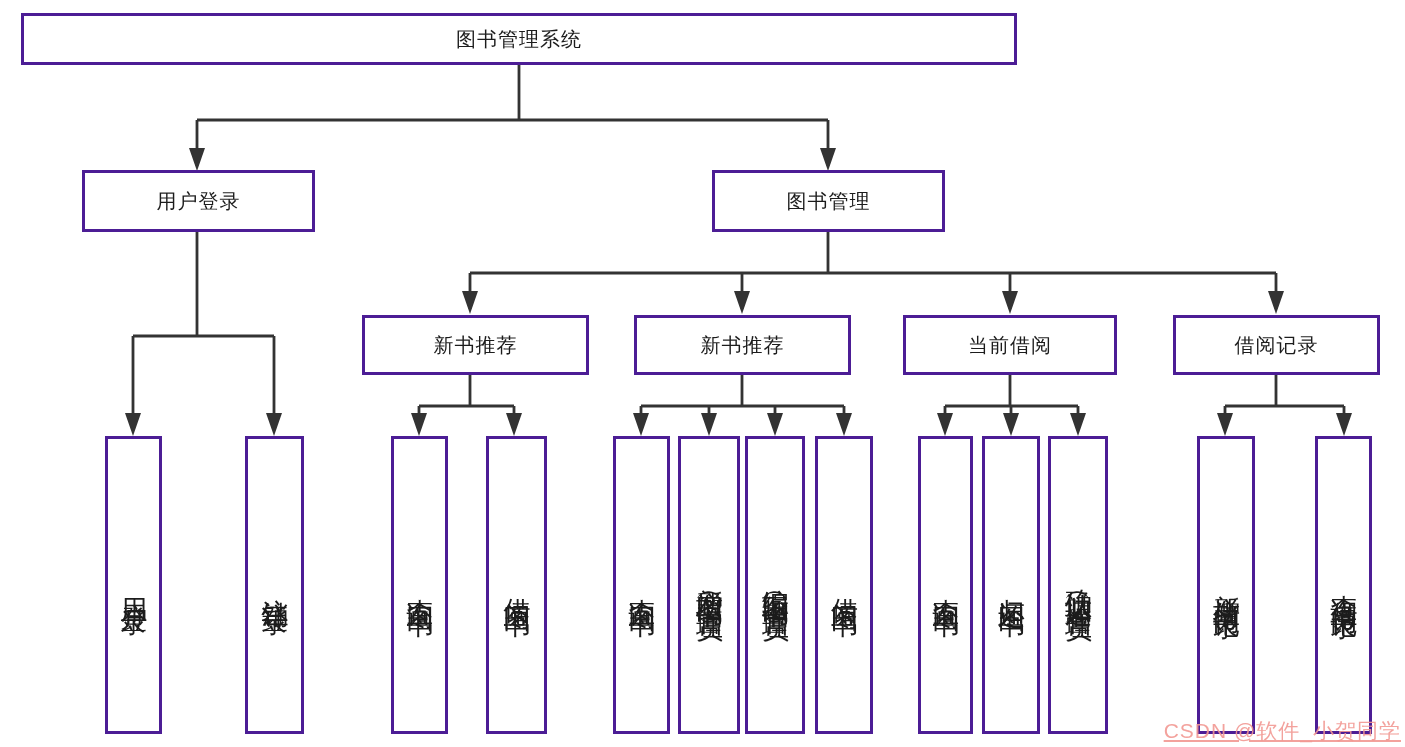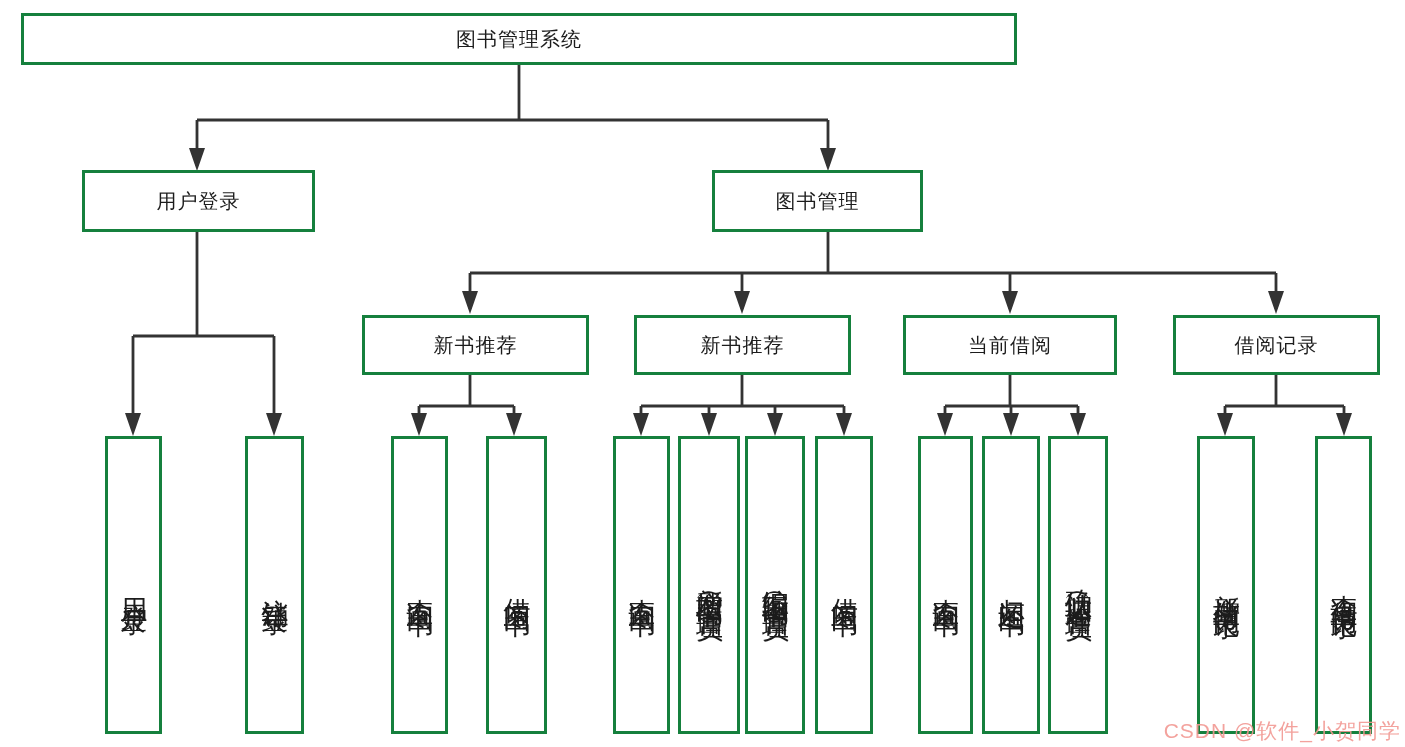--- a/index.html
+++ b/index.html
@@ -8,21 +8,21 @@
     width:1405px;height:747px;
     background:#ffffff;
     font-family:"Liberation Sans","DejaVu Sans",sans-serif;
     overflow:hidden;
   }
   .wires{position:absolute;left:0;top:0;z-index:1;}
   .node{
     position:absolute;
     box-sizing:border-box;
     background:#ffffff;
-    border:3px solid #15803d;
+    border:3px solid #4c1d95;
     display:flex;align-items:center;justify-content:center;
     color:#1c1c1c;
     z-index:2;
     text-align:center;
   }
   .node.h{font-size:20px;letter-spacing:1px;}
   .node.leaf{z-index:2;}
   .vtext{
     writing-mode:vertical-rl;
     text-orientation:mixed;
@@ -32,20 +32,21 @@
     color:#1c1c1c;
     white-space:nowrap;
   }
   .watermark{
     position:absolute;
     right:4px;bottom:2px;
     font-size:21px;
     color:rgba(242,152,146,0.9);
     z-index:5;
     letter-spacing:1px;
+    text-decoration:underline;
   }
 </style>
 </head>
 <body>
 
 <div class="canvas">
 
   <svg class="wires" width="1405" height="747" viewBox="0 0 1405 747">
     <path fill="none" stroke="#333333" stroke-width="2.8" d="
       M519,65 V120 M197,120 H828 M197,120 V166 M828,120 V166
@@ -74,21 +75,21 @@
       <polygon points="1003,413 1019,413 1011,436"></polygon>
       <polygon points="1070,413 1086,413 1078,436"></polygon>
       <polygon points="1217,413 1233,413 1225,436"></polygon>
       <polygon points="1336,413 1352,413 1344,436"></polygon>
     </g>
   </svg>
 
   <div class="node h" style="left:21px;top:13px;width:996px;height:52px">图书管理系统</div>
 
   <div class="node h" style="left:82px;top:170px;width:233px;height:62px">用户登录</div>
-  <div class="node h" style="left:712px;top:170px;width:211px;height:62px">图书管理</div>
+  <div class="node h" style="left:712px;top:170px;width:233px;height:62px">图书管理</div>
 
   <div class="node h" style="left:362px;top:315px;width:227px;height:60px">新书推荐</div>
   <div class="node h" style="left:634px;top:315px;width:217px;height:60px">新书推荐</div>
   <div class="node h" style="left:1173px;top:315px;width:207px;height:60px">借阅记录</div>
   <div class="node h" style="left:903px;top:315px;width:214px;height:60px">当前借阅</div>
 
   <div class="node leaf" style="left:105px;top:436px;width:57px;height:298px">
     <span class="vtext">用户登录</span>
   </div>
   <div class="node leaf" style="left:245px;top:436px;width:59px;height:298px">

